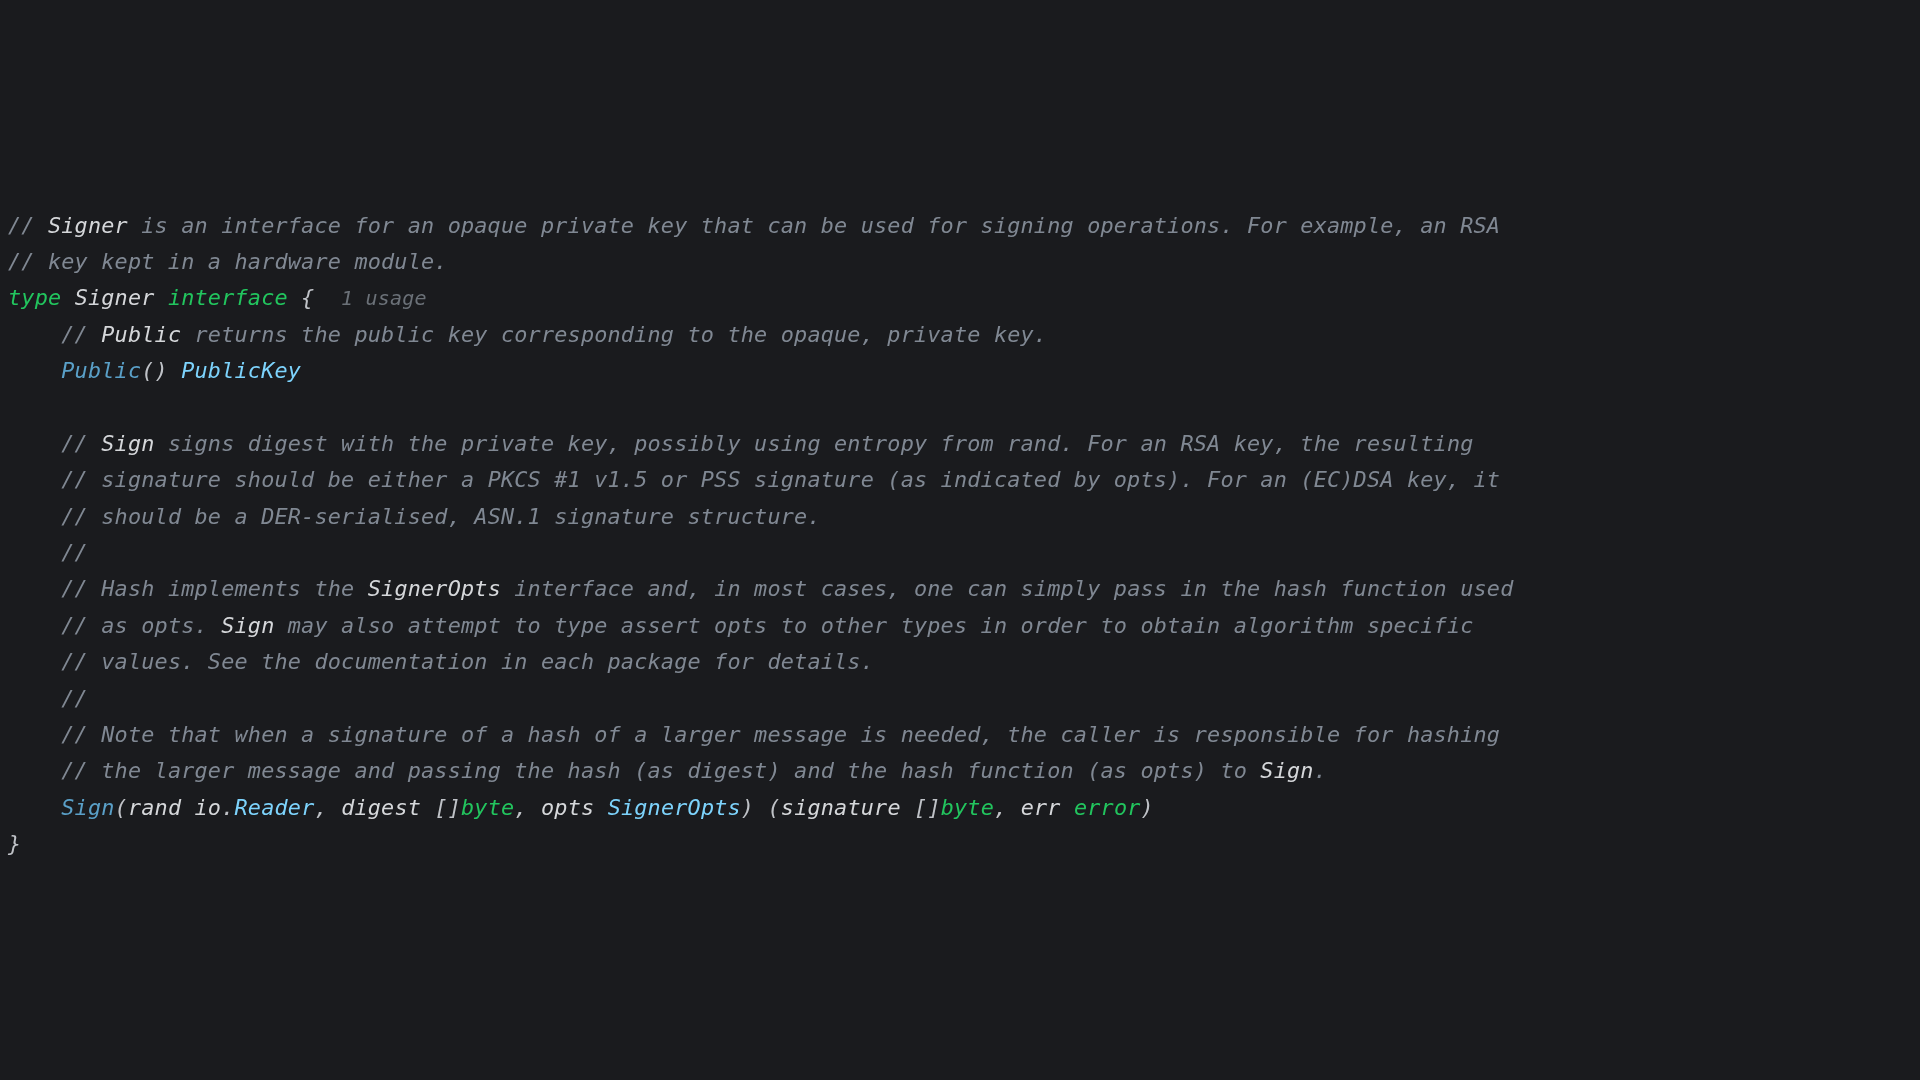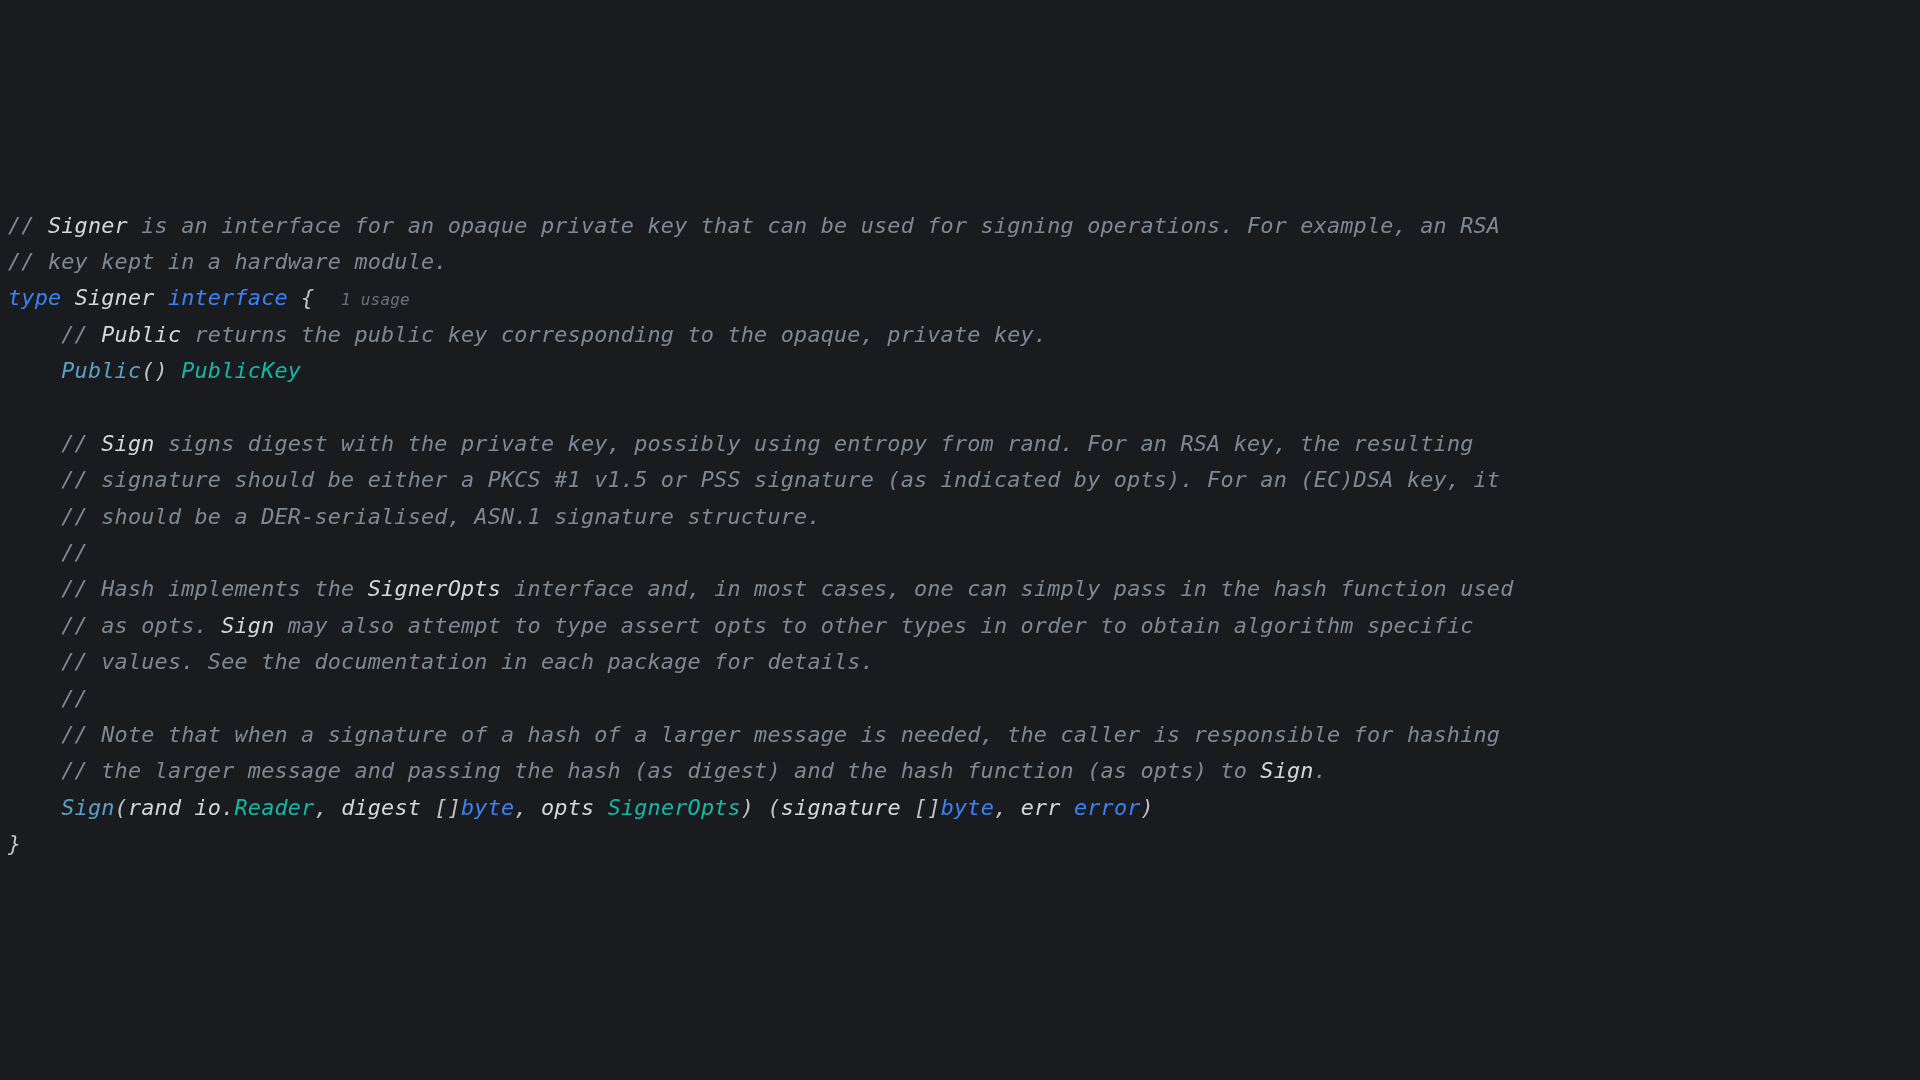--- a/index.html
+++ b/index.html
@@ -9,26 +9,26 @@
     font-size: 21.8px;
     line-height: 1.67;
     padding: 62px 0 0 8px;
     color: #8b949e;
     letter-spacing: 0.2px;
     white-space: pre;
     overflow: hidden;
   }
   .c  { color: #808893; }   
   .cw { color: #d5d7da; }   
-  .kw { color: #3b82f6; }   
+  .kw { color: #22c55e; }   
   .id { color: #d5d7da; }   
   .fn { color: #5aa0c8; }   
-  .ty { color: #14b8a6; }   
+  .ty { color: #7dd3fc; }   
   .pn { color: #bfc2c7; }   
-  .usage { color: #6b7178; font-size: 16px; }
+  .usage { color: #6b7178; font-size: 20px; }
   .line { display: block; font-style: italic; }
 </style>
 </head>
 <body>
 
 
 
 <div><span class="line"><span class="c">// </span><span class="cw">Signer</span><span class="c"> is an interface for an opaque private key that can be used for signing operations. For example, an RSA</span></span><span class="line"><span class="c">// key kept in a hardware module.</span></span><span class="line"><span class="kw">type</span><span> </span><span class="id">Signer</span><span> </span><span class="kw">interface</span><span class="pn"> {</span><span>  </span><span class="usage">1 usage</span></span><span class="line"><span>    </span><span class="c">// </span><span class="cw">Public</span><span class="c"> returns the public key corresponding to the opaque, private key.</span></span><span class="line"><span>    </span><span class="fn">Public</span><span class="pn">()</span><span> </span><span class="ty">PublicKey</span></span><span class="line"> </span><span class="line"><span>    </span><span class="c">// </span><span class="cw">Sign</span><span class="c"> signs digest with the private key, possibly using entropy from rand. For an RSA key, the resulting</span></span><span class="line"><span>    </span><span class="c">// signature should be either a PKCS #1 v1.5 or PSS signature (as indicated by opts). For an (EC)DSA key, it</span></span><span class="line"><span>    </span><span class="c">// should be a DER-serialised, ASN.1 signature structure.</span></span><span class="line"><span>    </span><span class="c">//</span></span><span class="line"><span>    </span><span class="c">// Hash implements the </span><span class="cw">SignerOpts</span><span class="c"> interface and, in most cases, one can simply pass in the hash function used</span></span><span class="line"><span>    </span><span class="c">// as opts. </span><span class="cw">Sign</span><span class="c"> may also attempt to type assert opts to other types in order to obtain algorithm specific</span></span><span class="line"><span>    </span><span class="c">// values. See the documentation in each package for details.</span></span><span class="line"><span>    </span><span class="c">//</span></span><span class="line"><span>    </span><span class="c">// Note that when a signature of a hash of a larger message is needed, the caller is responsible for hashing</span></span><span class="line"><span>    </span><span class="c">// the larger message and passing the hash (as digest) and the hash function (as opts) to </span><span class="cw">Sign</span><span class="c">.</span></span><span class="line"><span>    </span><span class="fn">Sign</span><span class="pn">(</span><span class="id">rand </span><span class="id">io</span><span class="pn">.</span><span class="ty">Reader</span><span class="pn">, </span><span class="id">digest </span><span class="pn">[]</span><span class="kw">byte</span><span class="pn">, </span><span class="id">opts </span><span class="ty">SignerOpts</span><span class="pn">) (</span><span class="id">signature </span><span class="pn">[]</span><span class="kw">byte</span><span class="pn">, </span><span class="id">err </span><span class="kw">error</span><span class="pn">)</span></span><span class="line"><span class="pn">}</span></span></div>
 
 

